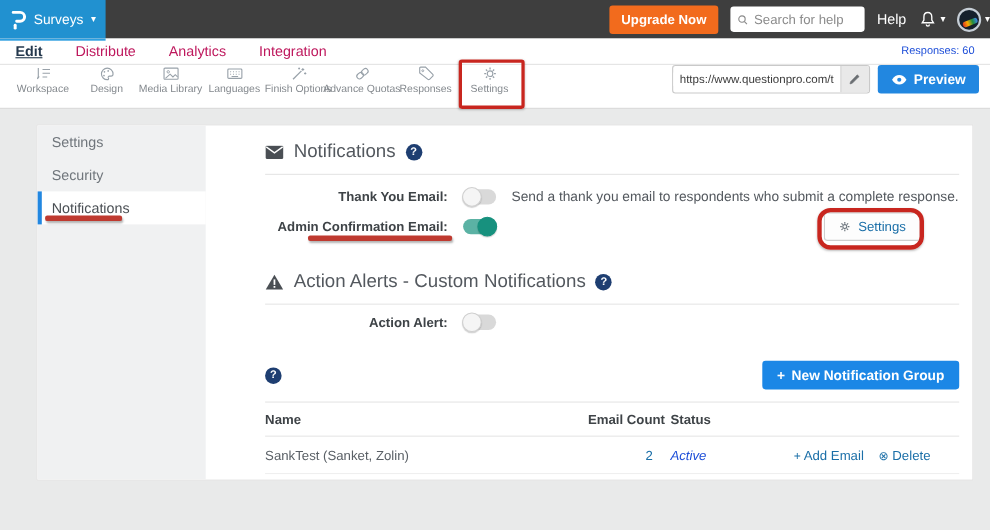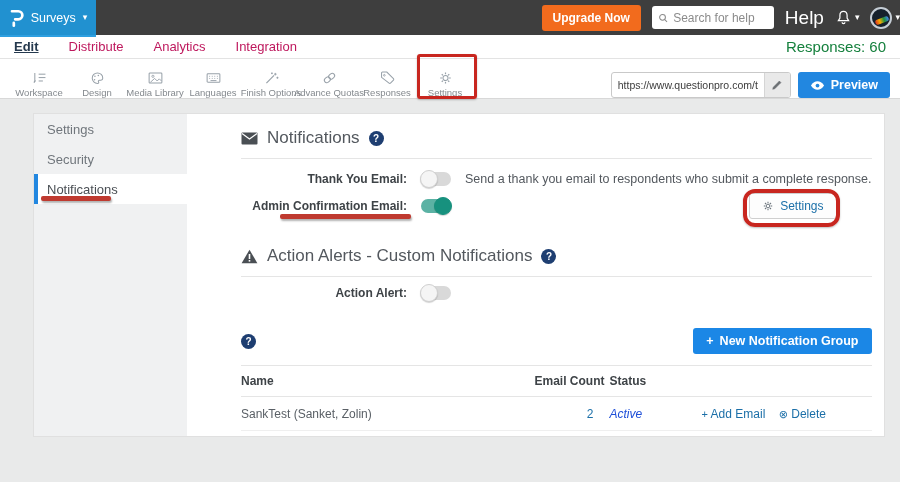--- a/index.html
+++ b/index.html
@@ -19,39 +19,39 @@
   .bc-sep { color:#9a9a9a; margin:0 9px; font-size:13px; }
   .bc-current { color:#fff; font-weight:bold; }
   .topbar-right { margin-left:auto; display:flex; align-items:center; gap:11px; }
   .upgrade-btn { background:#f26b1d; color:#fff; font-weight:bold; font-size:12px; border:none;
                  border-radius:3px; padding:6px 11px; cursor:pointer; font-family:inherit; }
   .search-box { background:#fff; border-radius:3px; height:23px; width:122px; display:flex;
                 align-items:center; padding:0 6px; gap:5px; }
   .search-box input { border:none; outline:none; font-size:12px; width:100%; color:#333;
                       font-family:inherit; background:transparent; }
   .search-box input::placeholder { color:#8b8b8b; }
-  .help-label { color:#fff; font-size:19px; cursor:pointer; }
+  .help-label { color:#fff; font-size:13px; cursor:pointer; }
   .icon-btn { display:flex; align-items:center; gap:3px; cursor:pointer; }
   .avatar { width:22px; height:22px; border-radius:50%; background:#15202c; border:2px solid #c6ced6;
             position:relative; overflow:hidden; }
   .avatar::after { content:""; position:absolute; left:3px; top:9px; width:14px; height:5px;
                    border-radius:4px; transform:rotate(-22deg);
                    background:linear-gradient(90deg,#d93025,#f9ab00,#1e8e3e,#4285f4); }
 
   
   .subnav { height:24px; background:#fff; display:flex; align-items:center; padding:0 14px;
             border-bottom:1px solid #e3e3e3; position:relative; }
   .subnav::before { content:""; position:absolute; left:0; top:0; width:96px; height:2px; background:#2e9fe0; }
   .subnav-item { font-size:13px; color:#be185d; margin-right:30px; cursor:pointer; }
   .subnav-item.active { font-weight:bold; color:#24384d; text-decoration:underline; }
-  .responses { margin-left:auto; color:#15803d; font-size:15px; }
+  .responses { margin-left:auto; color:#1d4ed8; font-size:10px; }
 
   
   .toolbar { height:40px; background:#fff; border-bottom:1px solid #d8d8d8; display:flex;
-             align-items:flex-end; padding:0 10px; }
+             align-items:flex-start; padding:0 10px; }
   .tool { width:58px; display:flex; flex-direction:column; align-items:center; gap:1px; cursor:pointer; }
   .tool svg { width:17px; height:16px; }
   .tool .tl { font-size:9.5px; color:#84898e; white-space:nowrap; }
   .url-group { margin-left:auto; display:flex; gap:7px; align-items:center; }
   .url-box { width:180px; height:26px; border:1px solid #c9c9c9; border-radius:3px; display:flex;
              align-items:center; overflow:hidden; background:#fff; }
   .url-box input { flex:1; border:none; outline:none; font-size:10.5px; color:#3c3c3c; padding:0 6px;
                    font-family:inherit; min-width:0; }
   .url-edit { width:26px; height:100%; background:#e9e9e9; border-left:1px solid #d5d5d5; display:flex;
               align-items:center; justify-content:center; cursor:pointer; flex:none; }
@@ -98,21 +98,21 @@
   .tbl-head { display:flex; margin-top:11px; border-top:1px solid #e5e5e5; border-bottom:1px solid #e5e5e5;
               padding:8px 0; font-weight:bold; font-size:12px; color:#3e4347; }
   .tbl-row { display:flex; padding:10px 0 9px; font-size:12px; color:#5a6066;
              border-bottom:1px solid #efefef; align-items:center; }
   .c-name { flex:1; }
   .c-count { width:75px; flex:none; }
   .tbl-row .c-count { text-align:right; padding-right:16px; color:#1b6fa8; cursor:pointer; }
   .c-status { width:92px; flex:none; }
   .tbl-row .c-status { color:#1d4ed8; cursor:pointer;font-style:italic; }
   .c-actions { width:170px; flex:none; text-align:right; padding-right:48px; white-space:nowrap; }
-  .link { color:#1b6fa8; cursor:pointer; font-size:12px; }
+  .link { color:#1b6fa8; cursor:pointer; font-size:12px;margin-left:20px; }
   .link .gl { color:#1b6fa8; font-size:11px; }
   .c-actions .link + .link { margin-left:10px; }
 
   
   .ann { position:absolute; z-index:40; pointer-events:none; }
   .ann-box { border:3px solid #c8261f; border-radius:3px; box-shadow:0 1px 2px rgba(0,0,0,.25); }
   .ann-box-round { border:4px solid #c8261f; border-radius:12px; box-shadow:0 1px 2px rgba(0,0,0,.25); }
   .ann-line { background:#bf3a30; border-radius:2px; box-shadow:1px 2px 2px rgba(0,0,0,.3); }
 </style>
 </head>

